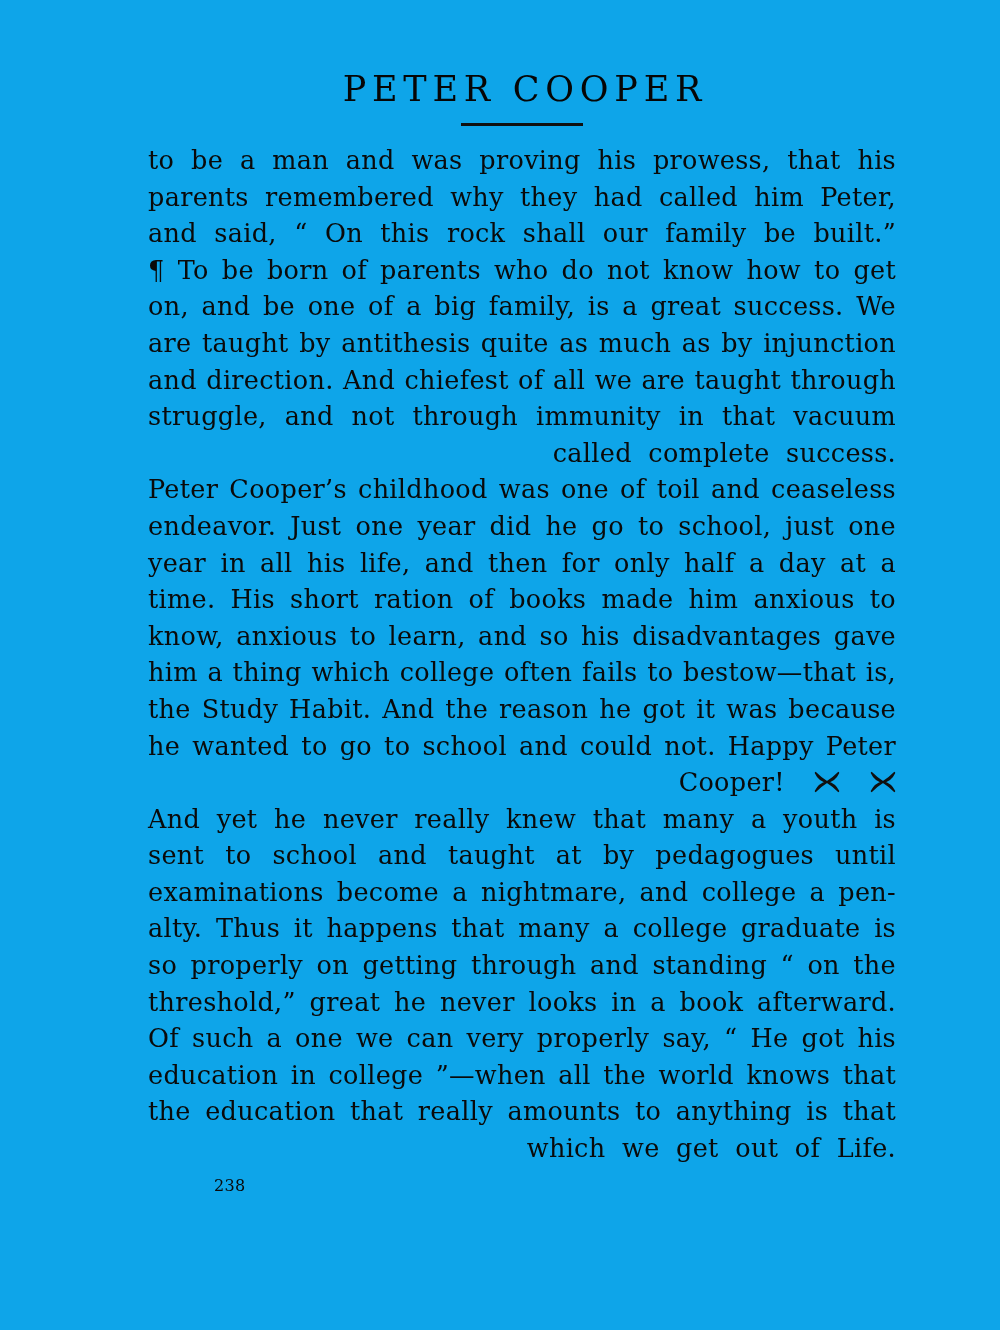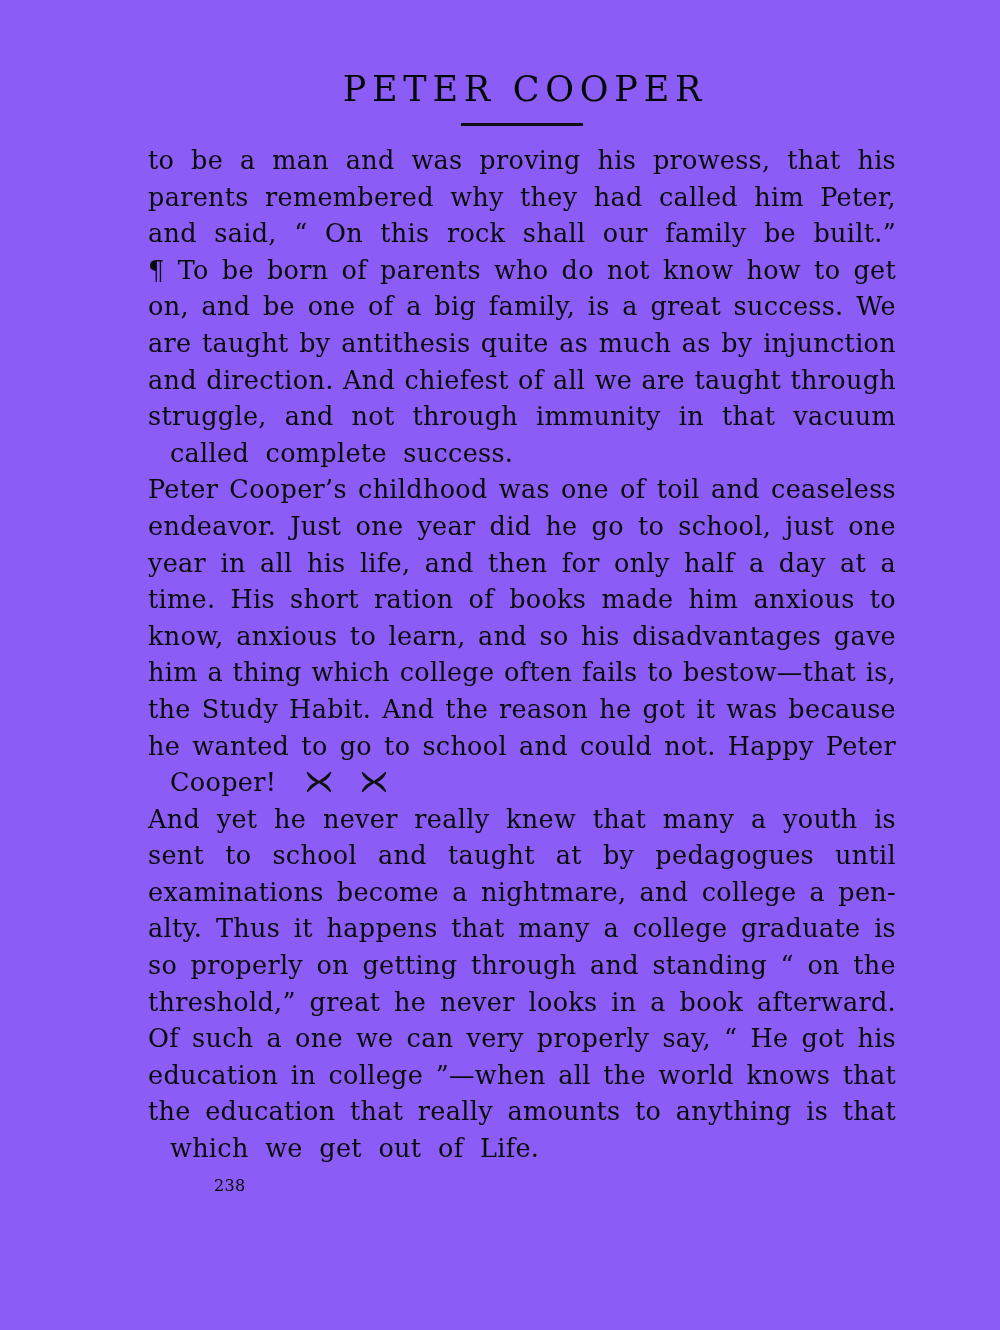--- a/index.html
+++ b/index.html
@@ -11,21 +11,21 @@
     width: 1000px;
     height: 1330px;
     overflow: hidden;
     font-family: "DejaVu Serif", "Liberation Serif", serif;
     color: #0a0a0a;
   }
   .page {
     position: relative;
     width: 1000px;
     height: 1330px;
-    background: #8b5cf6;
+    background: #0ea5e9;
   }
   .column {
     position: absolute;
     left: 148px;
     top: 0;
     width: 748px;
   }
   .title {
     margin: 0;
     padding-top: 72px;
@@ -52,23 +52,22 @@
   .line {
     white-space: nowrap;
     letter-spacing: 0.012em;
   }
   .line.j {
     white-space: normal;
     text-align: justify;
     text-align-last: justify;
   }
   .line.end {
-    text-align: left;
+    text-align: right;
     word-spacing: 0.32em;
-    margin-left: 22px;
   }
   .orn {
     display: inline-block;
     width: 26px;
     height: 22px;
     margin-left: 13px;
     vertical-align: -2px;
   }
   .orn svg { display: block; width: 100%; height: 100%; }
   .page-number {

